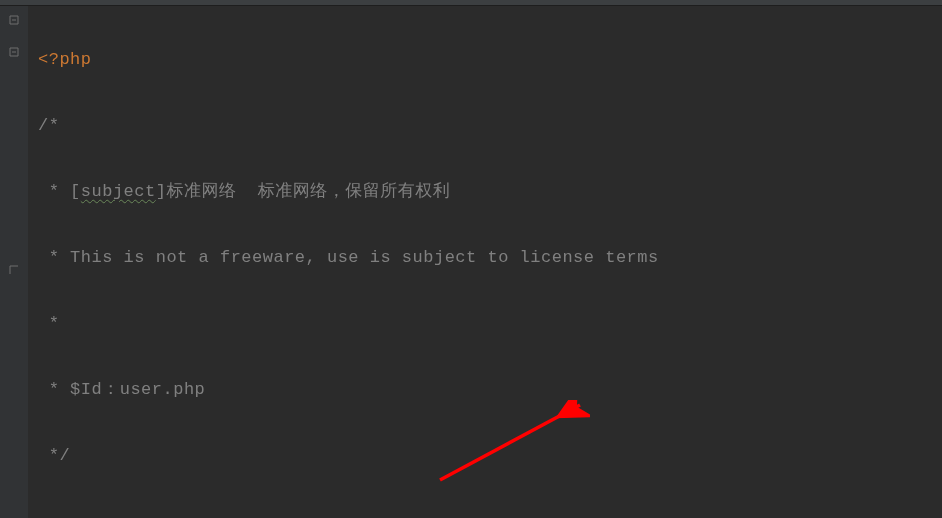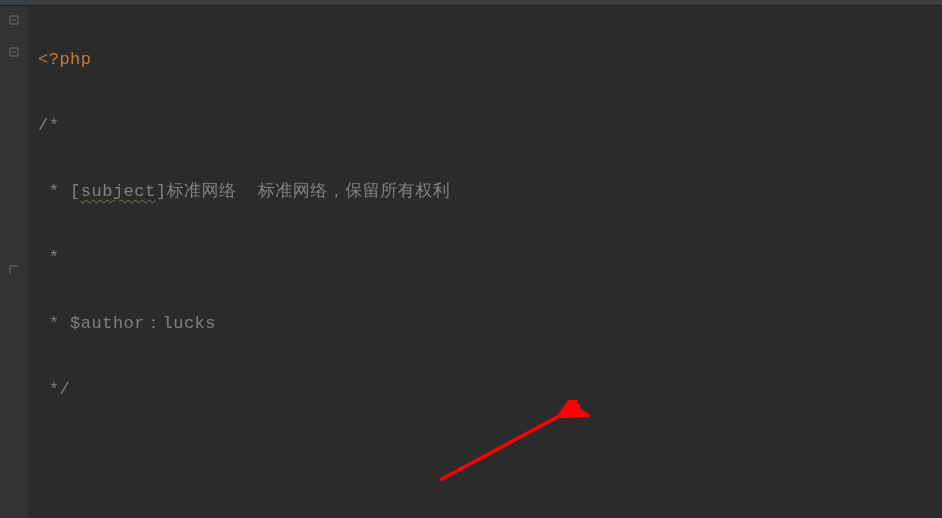--- a/index.html
+++ b/index.html
@@ -80,22 +80,23 @@
       <svg viewBox="0 0 12 12" width="12" height="12">
           <path d="M2 10 v-8 M2 2 h8" fill="none" stroke="#6e6e6e" stroke-width="1"></path>
         </svg>
     </div>
   </div>
 
   <div class="code-area">
 <div class="line"><span class="c-keyword">&lt;?php</span></div>
 <div class="line"><span class="c-comment">/*</span></div>
 <div class="line"><span class="c-comment"><span> * [</span><span class="wavy-green">subject</span><span>]标准网络  标准网络，保留所有权利</span></span></div>
+<div class="line"><span class="c-comment"> * This is not a freeware, use is subject to license terms</span></div>
 <div class="line"><span class="c-comment"> *</span></div>
-<div class="line"><span class="c-comment"> * $author：lucks</span></div>
+<div class="line"><span class="c-comment"> * $Id：user.php</span></div>
 <div class="line"><span class="c-comment"> */</span></div>
 
 
 
 
 
 
 
   </div>
 

